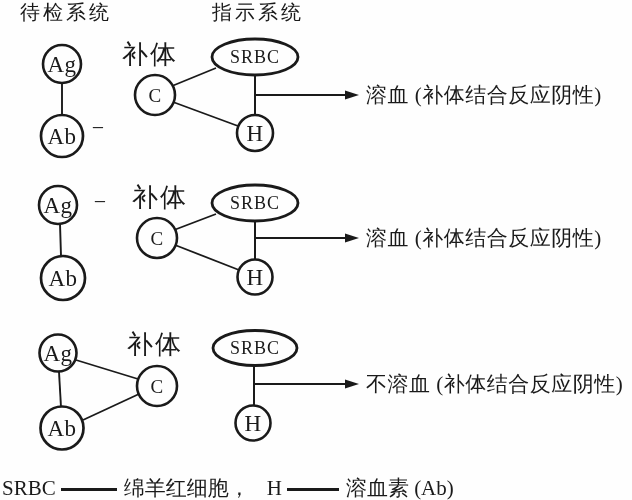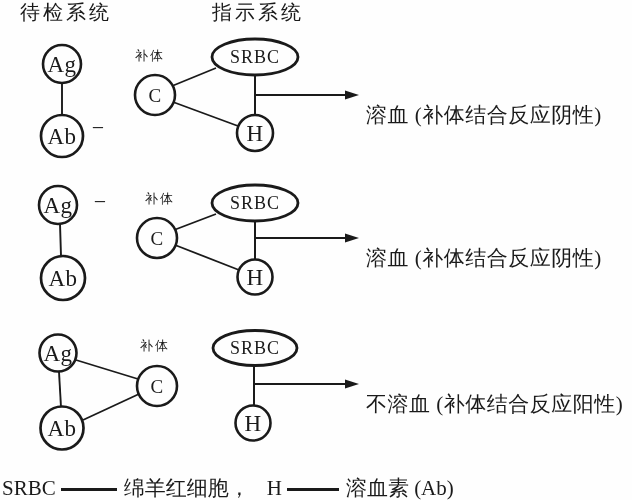--- a/index.html
+++ b/index.html
@@ -4,26 +4,26 @@
 <style>
   html,body{margin:0;padding:0;background:#ffffff;}
   .stage{
     position:relative;width:632px;height:500px;background:#fefefe;
     font-family:"Liberation Serif","DejaVu Serif",serif;color:#1a1a1a;overflow:hidden;
   }
   .layer{position:absolute;left:0;top:0;width:632px;height:500px;}
   svg{display:block;}
   .lbl{position:absolute;white-space:nowrap;line-height:1;}
   .center{transform:translate(-50%,-50%);}
-  .vcenter{transform:translate(0,-50%);margin-top:20px;}
+  .vcenter{transform:translate(0,-50%);}
   .node-label{font-size:23px;letter-spacing:.5px;}
   .node-label.c{font-size:19px;}
   .node-label.srbc{font-size:18px;letter-spacing:1px;}
   .header{font-size:20px;letter-spacing:3px;}
-  .complement{font-size:13px;letter-spacing:2px;}
+  .complement{font-size:26px;letter-spacing:2px;}
   .minus{font-size:22px;}
   .result{font-size:21px;letter-spacing:.5px;}
   .legend{
     position:absolute;left:2px;top:474px;display:flex;align-items:center;
     font-size:21px;white-space:nowrap;
   }
   .legend .dash{display:inline-block;width:56px;height:2.5px;background:#1a1a1a;margin:3px 7px 0 5px;}
   .legend .dash.short{width:52px;}
   .legend .gap{display:inline-block;width:17px;}
 </style>
@@ -101,21 +101,21 @@
     <div class="lbl node-label srbc center" style="left:255px;top:203px;">SRBC</div>
     <div class="lbl node-label center" style="left:255px;top:277px;">H</div>
     <div class="lbl result vcenter" style="left:366px;top:238px;">溶血 (补体结合反应阴性)</div>
 
     <div class="lbl node-label center" style="left:58px;top:353px;">Ag</div>
     <div class="lbl node-label center" style="left:62px;top:428px;">Ab</div>
     <div class="lbl complement center" style="left:155px;top:345px;">补体</div>
     <div class="lbl node-label c center" style="left:157px;top:386px;">C</div>
     <div class="lbl node-label srbc center" style="left:255px;top:348px;">SRBC</div>
     <div class="lbl node-label center" style="left:253px;top:423px;">H</div>
-    <div class="lbl result vcenter" style="left:366px;top:384px;">不溶血 (补体结合反应阳性)</div>
+    <div class="lbl result vcenter" style="left:366px;top:384px;">不溶血 (补体结合反应阴性)</div>
 
     <div class="legend">
       <span>SRBC</span>
       <span class="dash"></span>
       <span>绵羊红细胞，</span>
       <span class="gap"></span>
       <span>H</span>
       <span class="dash short"></span>
       <span>溶血素 (Ab)</span>
     </div>

